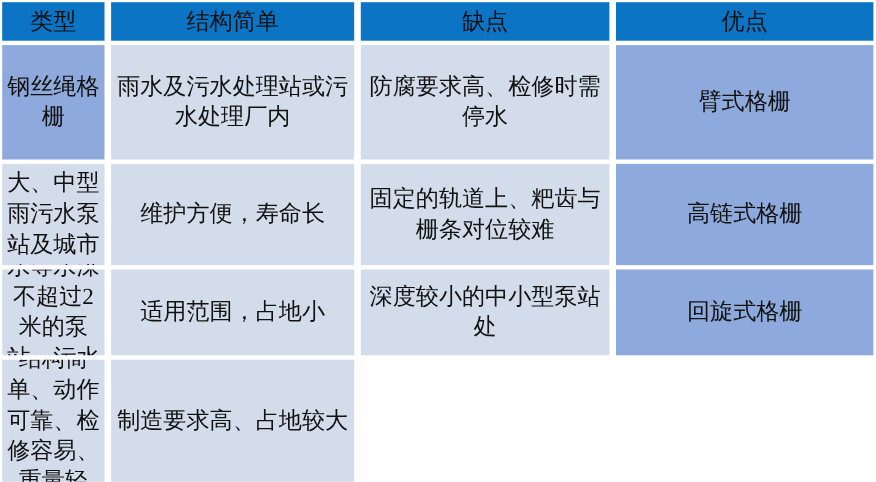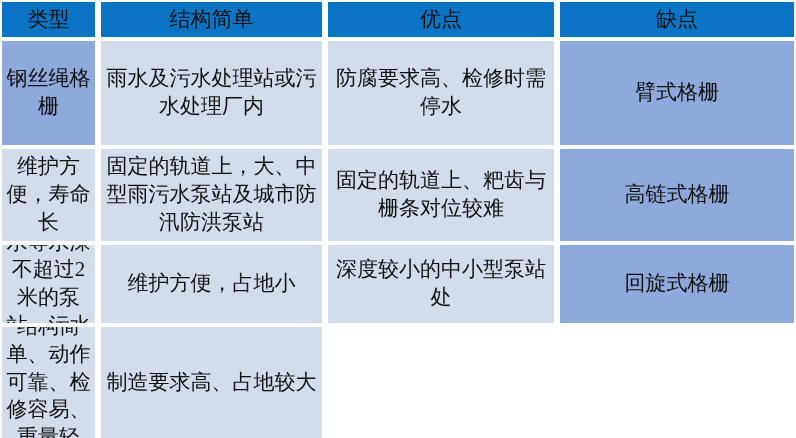--- a/index.html
+++ b/index.html
@@ -40,31 +40,31 @@
   .cell.t{background:var(--type-bg);}
   .cell.c{background:var(--cell-bg);}
 </style>
 </head>
 <body>
 
 <div class="slide">
   <div class="grid">
     <div class="cell h">类型</div>
     <div class="cell h">结构简单</div>
+    <div class="cell h">缺点</div>
     <div class="cell h">优点</div>
-    <div class="cell h">缺点</div>
 
   <div class="cell t">钢丝绳格栅</div>
       <div class="cell c">雨水及污水处理站或污水处理厂内</div>
       <div class="cell c">防腐要求高、检修时需停水</div>
       <div class="cell t">臂式格栅</div>
+      <div class="cell c">固定的轨道上，大、中型雨污水泵站及城市防汛防洪泵站</div>
       <div class="cell c">维护方便，寿命长</div>
-      <div class="cell c">固定的轨道上，大、中型雨污水泵站及城市防汛防洪泵站</div>
       <div class="cell c">固定的轨道上、粑齿与栅条对位较难</div>
       <div class="cell t">高链式格栅</div>
       <div class="cell c">污水或雨水等水深不超过2米的泵站，污水处理厂</div>
-      <div class="cell c">维护方便，占地小</div>
+      <div class="cell c">适用范围，占地小</div>
       <div class="cell c">深度较小的中小型泵站处</div>
       <div class="cell t">回旋式格栅</div>
       <div class="cell c">结构简单、动作可靠、检修容易、重量轻</div>
       <div class="cell c">制造要求高、占地较大</div>
     </div>
 </div>
 
 </body></html>

